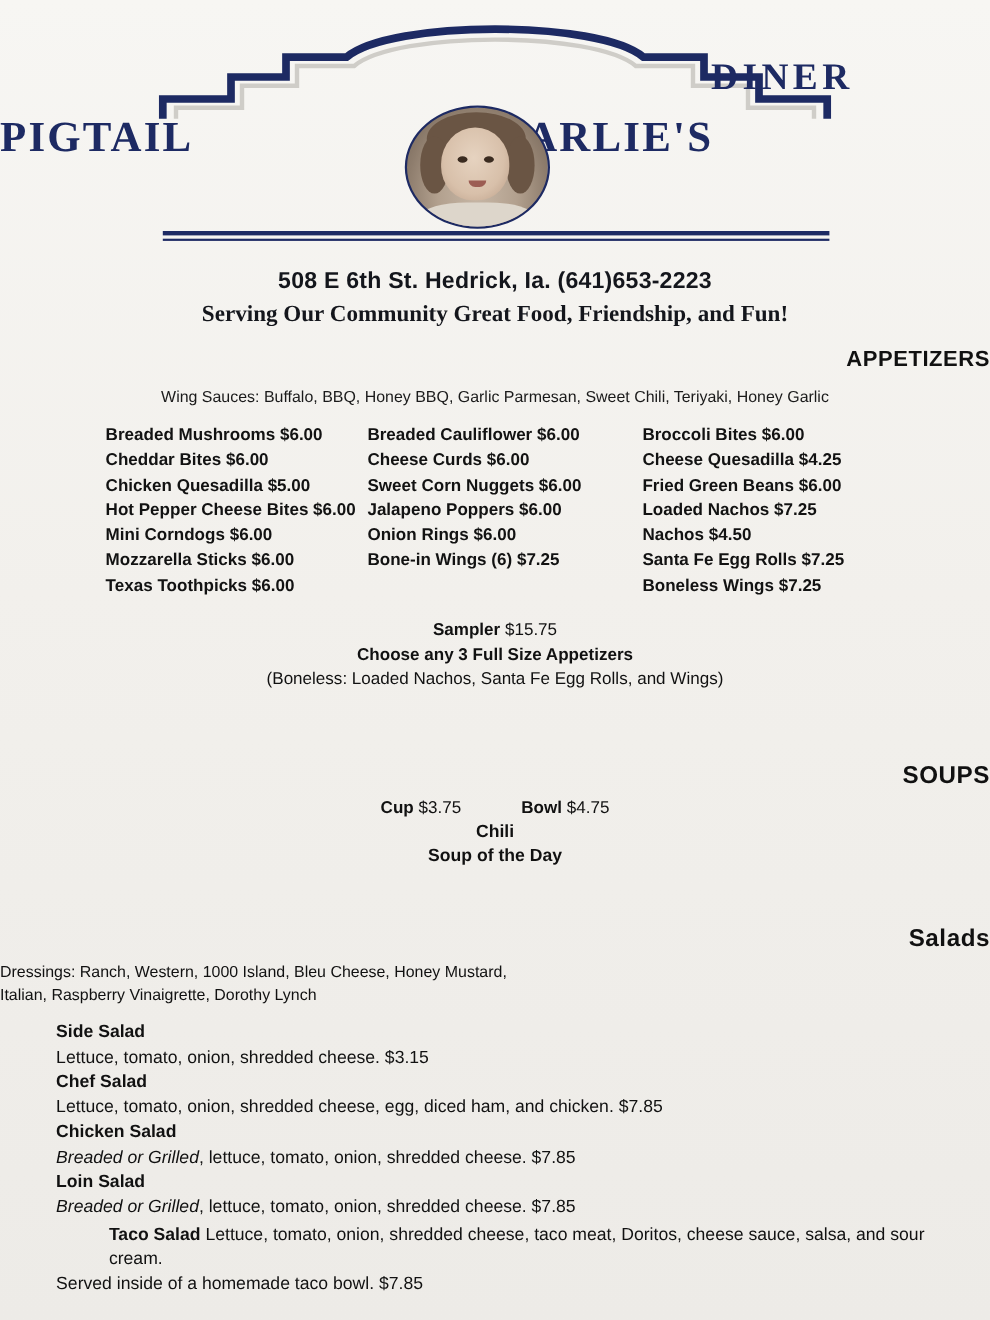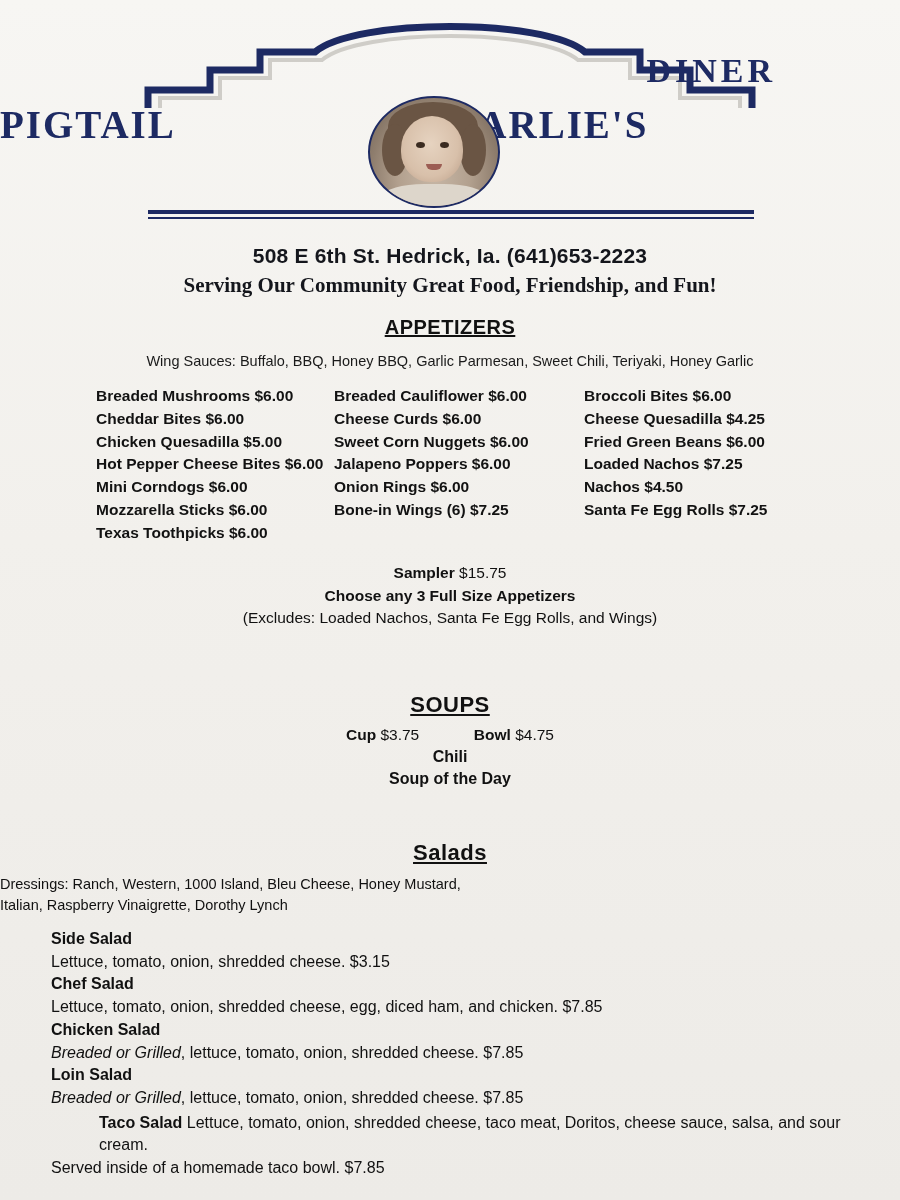--- a/index.html
+++ b/index.html
@@ -137,24 +137,23 @@
     text-align: center;
     font-family: "Liberation Serif", serif;
     font-size: 21px;
     font-weight: bold;
     color: #14161c;
     margin-top: 5px;
   }
 
   
   .section-title {
-    text-align: center;
+    text-align: right;
     font-size: 20px;
     font-weight: bold;
-    text-decoration: underline;
     margin-top: 18px;
     letter-spacing: .5px;
   }
   .section-title.soups { font-size: 22px; margin-top: 0; }
   .section-title.salads { font-size: 22px; font-weight: bold; }
 
   .wing-sauces {
     text-align: center;
     font-size: 14.5px;
     margin-top: 14px;
@@ -284,30 +283,31 @@
       <div>Onion Rings $6.00</div>
       <div>Bone-in Wings (6) $7.25</div>
     </div>
     <div class="app-col c3">
       <div>Broccoli Bites $6.00</div>
       <div>Cheese Quesadilla $4.25</div>
       <div>Fried Green Beans $6.00</div>
       <div>Loaded Nachos $7.25</div>
       <div>Nachos $4.50</div>
       <div>Santa Fe Egg Rolls $7.25</div>
+      <div>Boneless Wings $7.25</div>
     </div>
   </div>
 
   <div class="sampler">
     <div class="line1">
       <b>Sampler</b>
       <span>$15.75</span>
     </div>
     <div class="line2">Choose any 3 Full Size Appetizers</div>
-    <div class="line3">(Excludes: Loaded Nachos, Santa Fe Egg Rolls, and Wings)</div>
+    <div class="line3">(Boneless: Loaded Nachos, Santa Fe Egg Rolls, and Wings)</div>
   </div>
 
   <div class="soups-block">
     <div class="section-title soups">SOUPS</div>
     <div class="soup-prices">
       <b>Cup</b>
       <span>$3.75</span>
       <span class="gap"></span>
       <b>Bowl</b>
       <span>$4.75</span>

